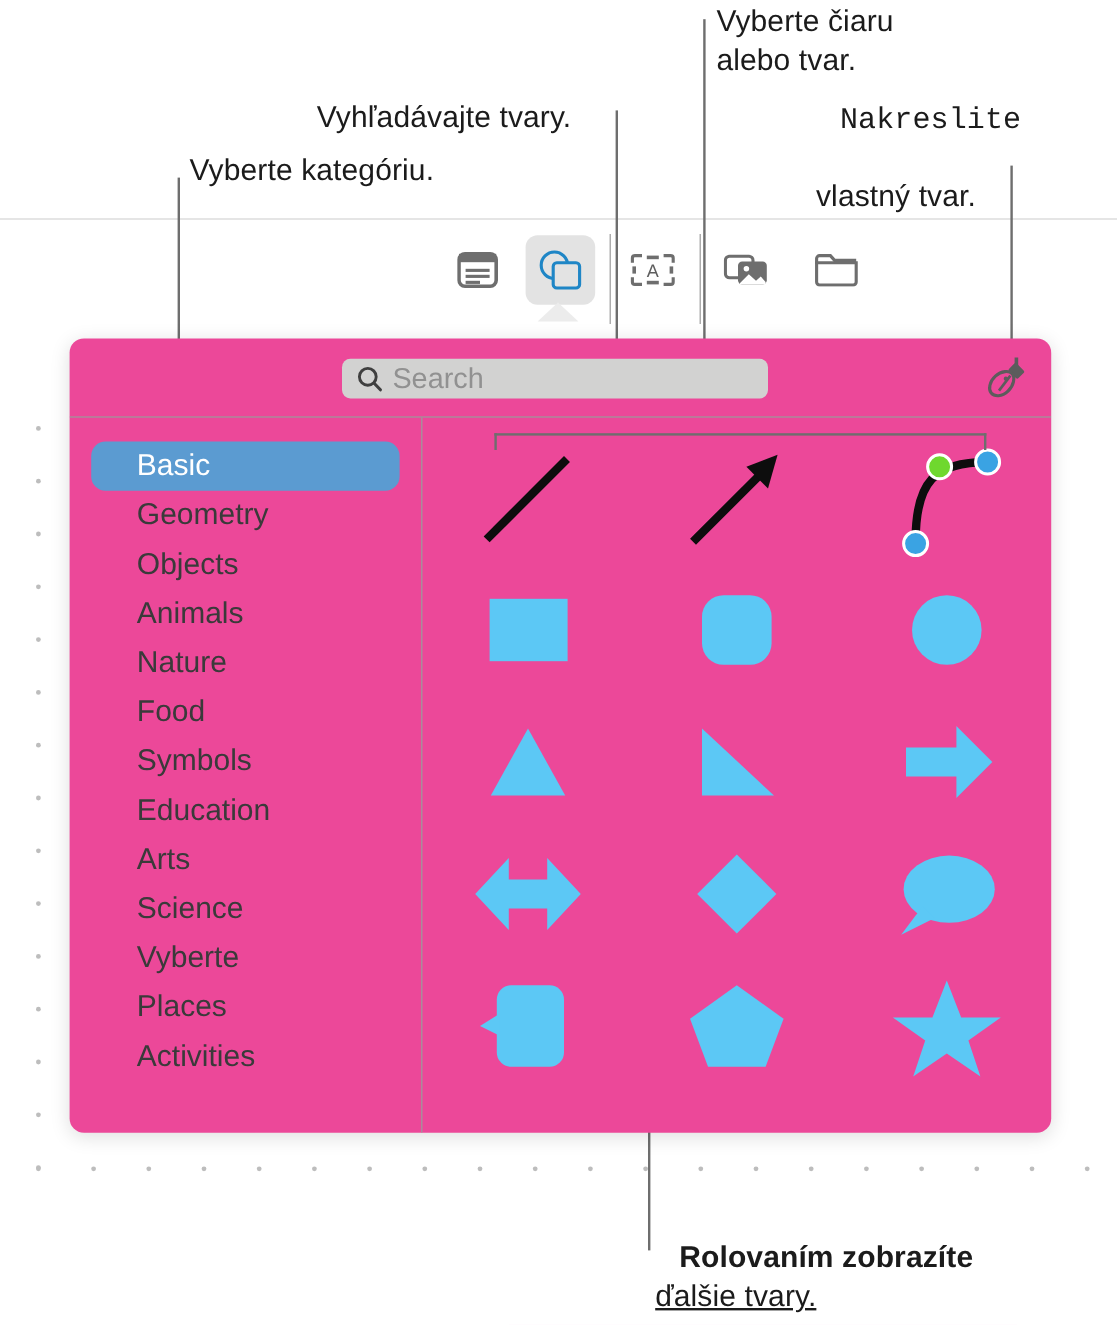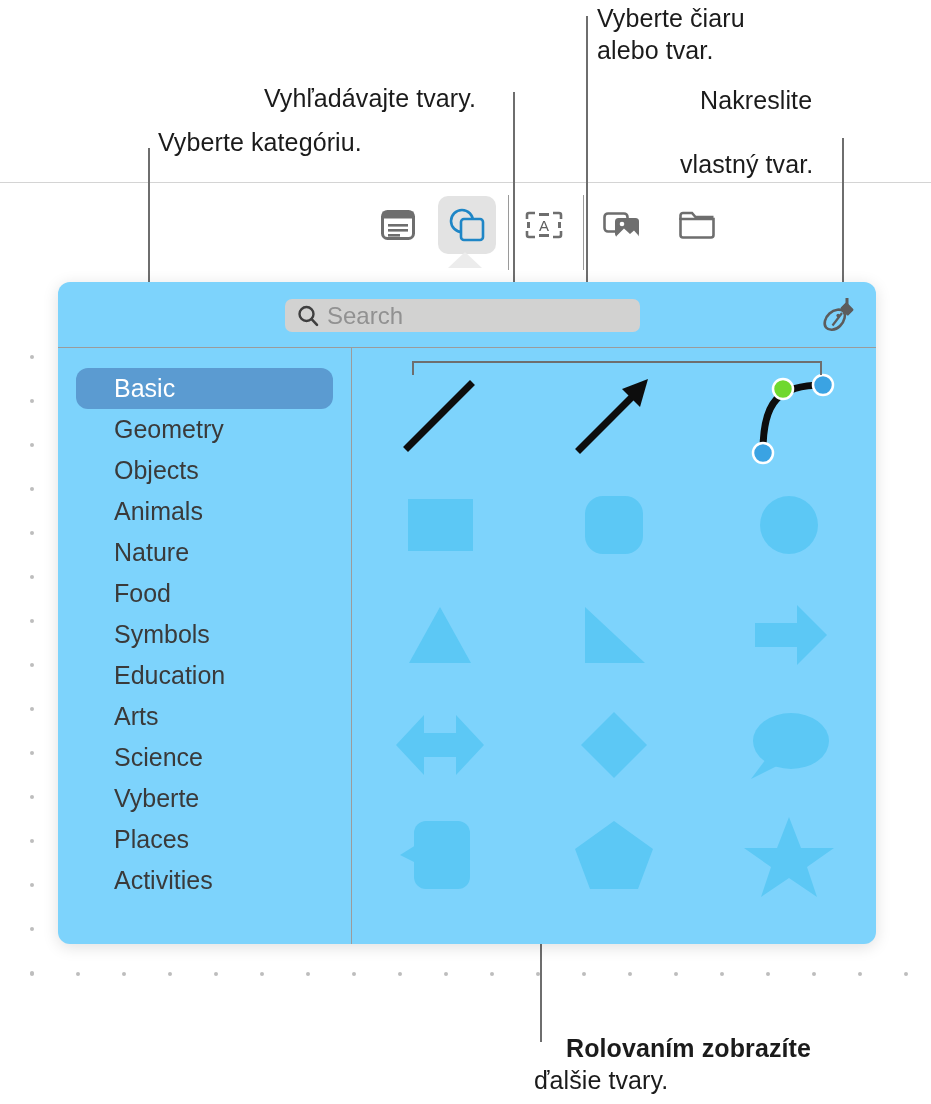--- a/index.html
+++ b/index.html
@@ -71,21 +71,21 @@
     border-left: 17px solid transparent;
     border-right: 17px solid transparent;
     border-bottom: 16px solid #ececec;
   }
 
   
   #panel {
     position: absolute;
     left: 58px; top: 282px;
     width: 818px; height: 662px;
-    background: #7dd3fc;
+    background: #ec4899;
     border-radius: 12px;
     box-shadow: 0 3px 16px rgba(0,0,0,0.13);
     overflow: hidden;
   }
   #panel-header {
     position: absolute;
     left: 0; top: 0; width: 818px; height: 66px;
     border-bottom: 1px solid #9b9b9b;
   }
   #search-box {
@@ -176,25 +176,25 @@
 
   <div class="hrule" style="top:182px;"></div>
 
   <div class="callout" style="left:158px; top:126px;">Vyberte kategóriu.</div>
 
   <div class="callout" style="left:264px; top:82px;">Vyhľadávajte tvary.</div>
 
   <div class="callout" style="left:597px; top:2px;">Vyberte čiaru</div>
   <div class="callout" style="left:597px; top:34px;">alebo tvar.</div>
 
-  <div class="callout" style="left:700px; top:84px;">Nakreslite</div>
+  <div class="callout" style="left:700px; top:84px;font-family:Liberation Mono, monospace;">Nakreslite</div>
   <div class="callout" style="left:680px; top:116px;margin-top:32px;">vlastný tvar.</div>
 
   <div class="callout" style="left:566px; top:1032px;font-weight:bold;">Rolovaním zobrazíte</div>
-  <div class="callout" style="left:534px; top:1064px;">ďalšie tvary.</div>
+  <div class="callout" style="left:546px; top:1064px;text-decoration:underline;">ďalšie tvary.</div>
 
   <div class="leader" style="left:148px; top:148px; height:246px;"></div>
   <div class="leader" style="left:513px; top:92px; height:224px;"></div>
   <div class="leader" style="left:586px; top:16px; height:348px;"></div>
   <div class="leader" style="left:842px; top:138px; height:170px;"></div>
   <div class="leader" style="left:540px; top:902px; height:140px;"></div>
 
   <div id="toolbar">
 
     <div class="tb-btn" style="left:369px;">

